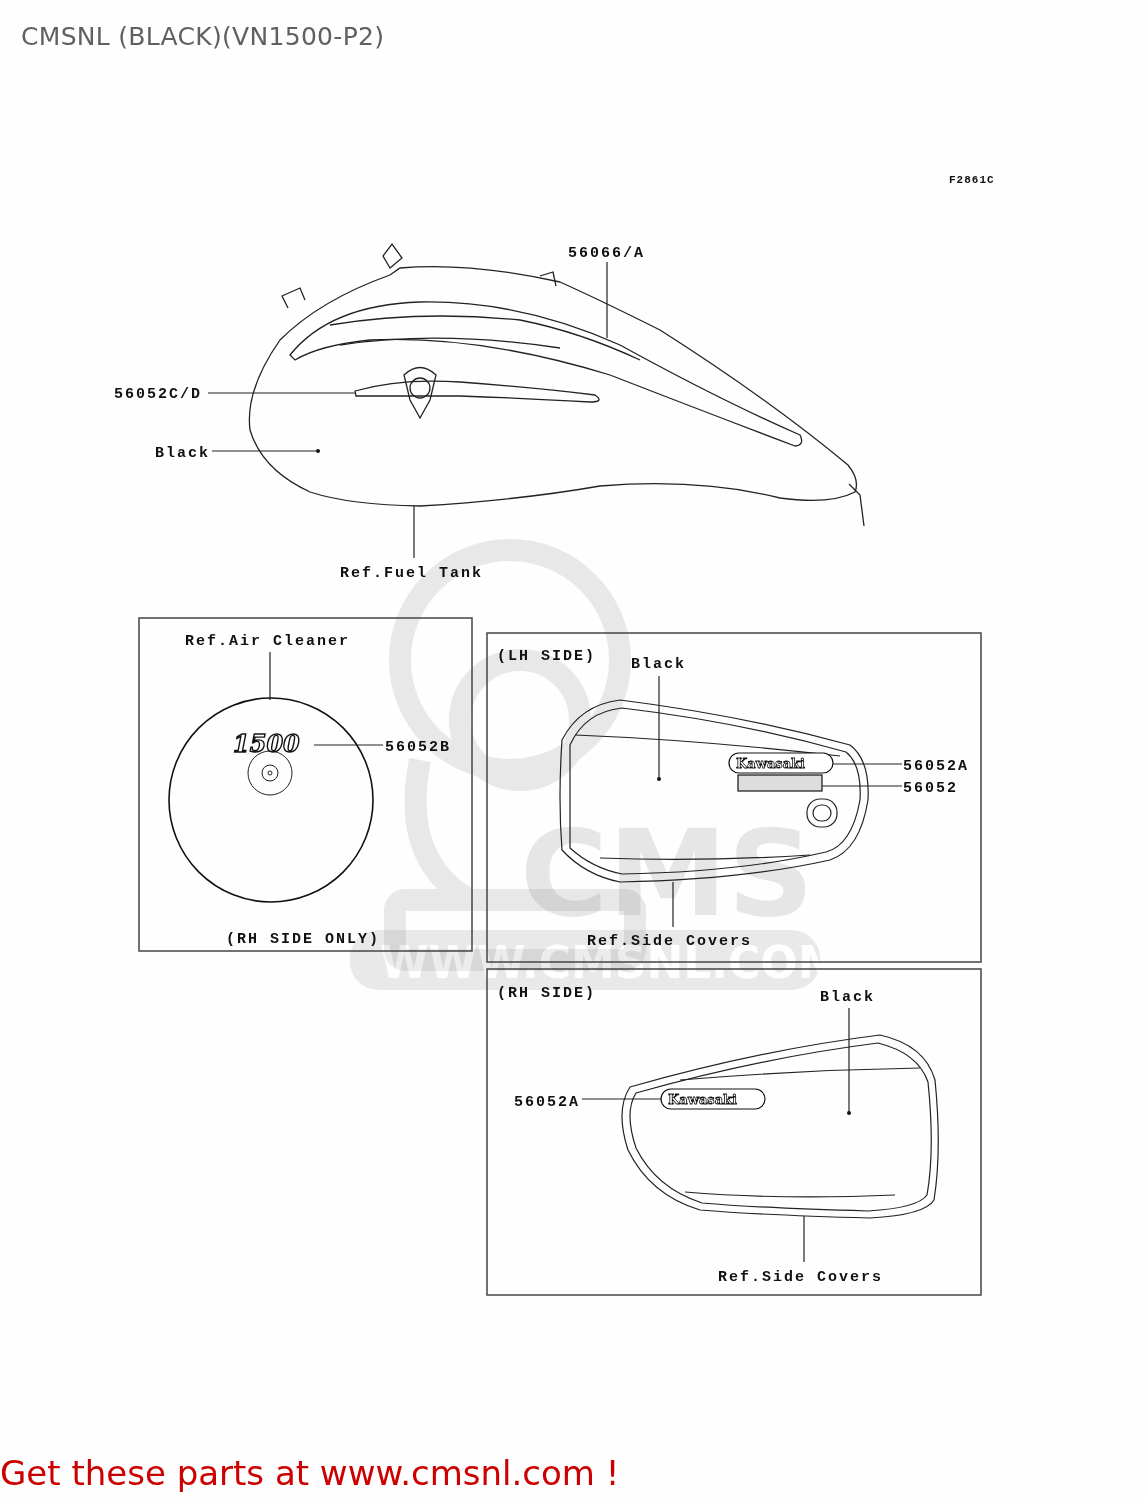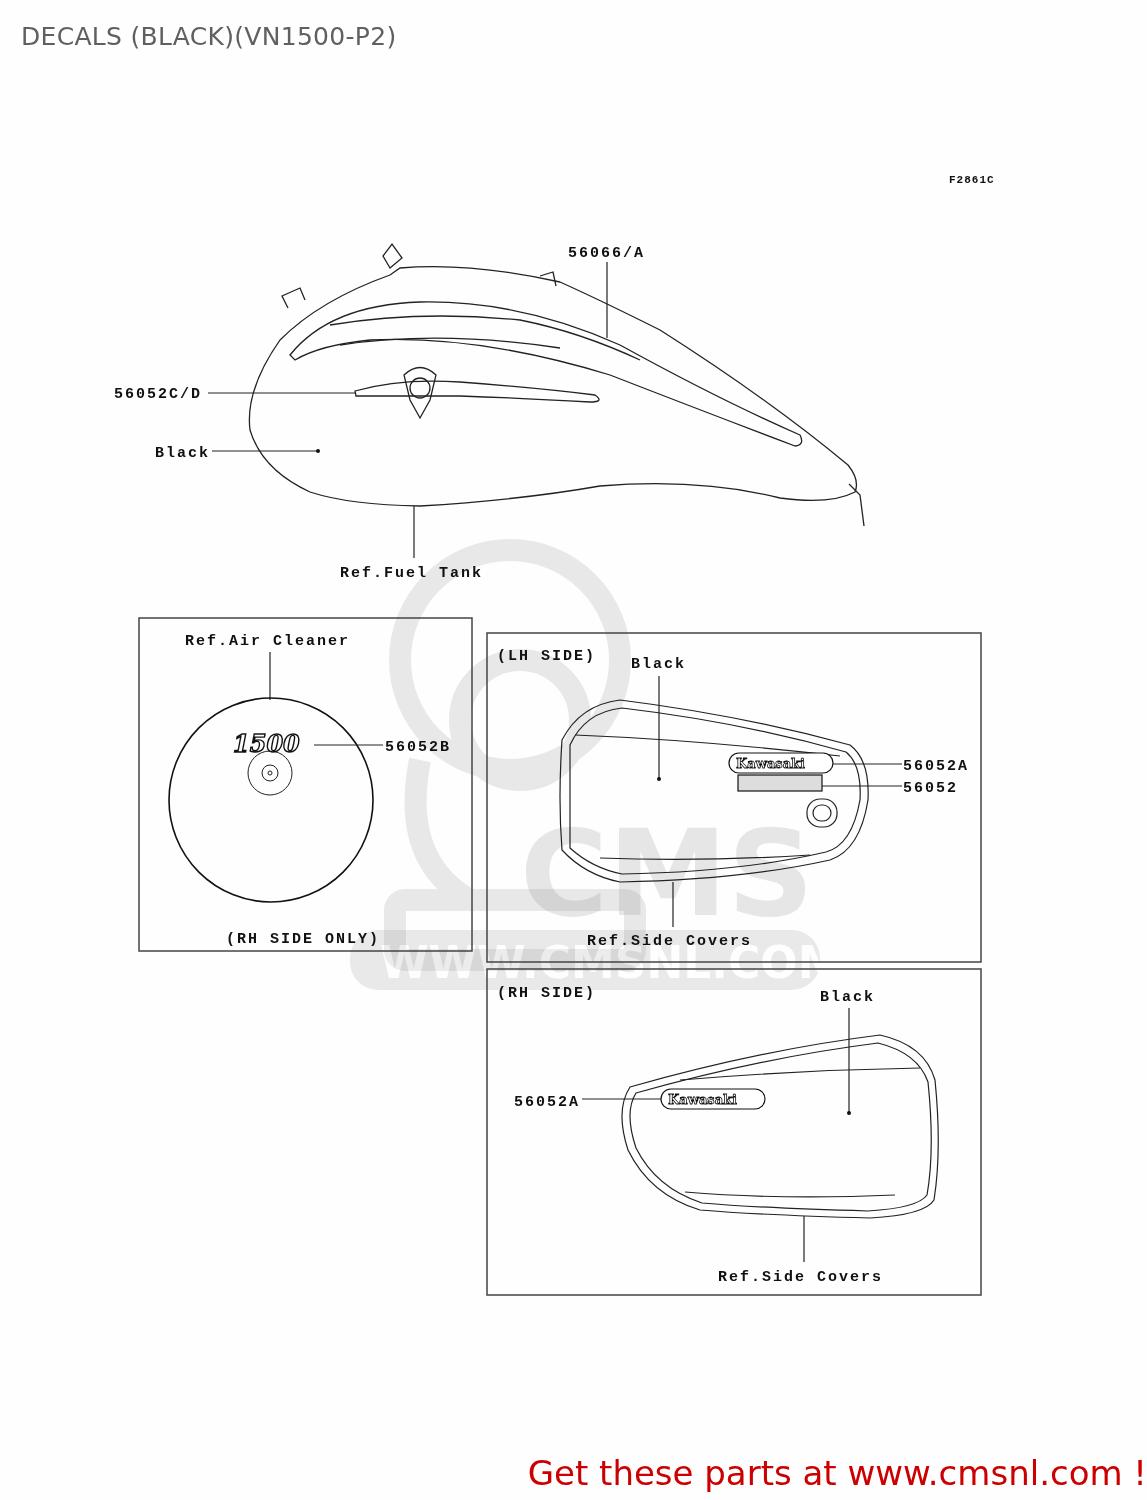--- a/index.html
+++ b/index.html
@@ -1,26 +1,26 @@
 <!DOCTYPE html>
 <html><head>
 <meta charset="utf-8">
 <style>
   html, body { margin:0; padding:0; }
   body { width:1147px; height:1500px; background:#fdfefd; position:relative; overflow:hidden; font-family:"DejaVu Sans", sans-serif; }
   .title { position:absolute; left:21px; top:22px; font-size:25px; color:#606060; letter-spacing:0.3px; }
   .diagram { position:absolute; left:0; top:0; width:1147px; height:1500px; }
   .lbl { font-family:"Liberation Mono", monospace; font-weight:bold; font-size:15px; fill:#111; letter-spacing:2px; }
   .lbl-sm { font-family:"Liberation Mono", monospace; font-weight:bold; font-size:11px; fill:#111; letter-spacing:1px; }
-  .footer { position:absolute; left:0; width:1147px; top:1453px; text-align:right; font-size:34px; color:#cc0000; }
+  .footer { position:absolute; left:0; width:1147px; top:1453px; text-align:left; font-size:34px; color:#cc0000; }
 </style>
 </head>
 <body>
 
-<div class="title">DECALS (BLACK)(VN1500-P2)</div>
+<div class="title">CMSNL (BLACK)(VN1500-P2)</div>
 
 <svg class="diagram" viewBox="0 0 1147 1500" xmlns="http://www.w3.org/2000/svg">
 
   <g opacity="0.18" fill="none" stroke="#888" stroke-width="22">
     <circle cx="510" cy="660" r="110"></circle>
     <circle cx="520" cy="720" r="60"></circle>
     <path d="M420 760 Q400 860 470 900"></path>
     <rect x="395" y="900" width="240" height="60" rx="10"></rect>
   </g>
   <g opacity="0.2">

